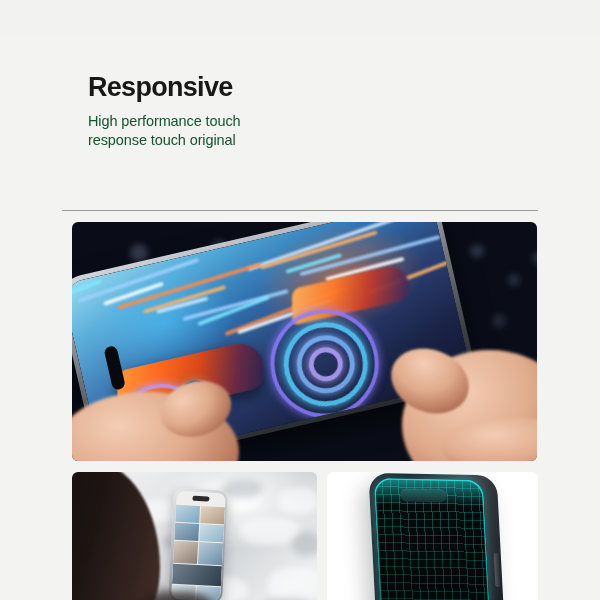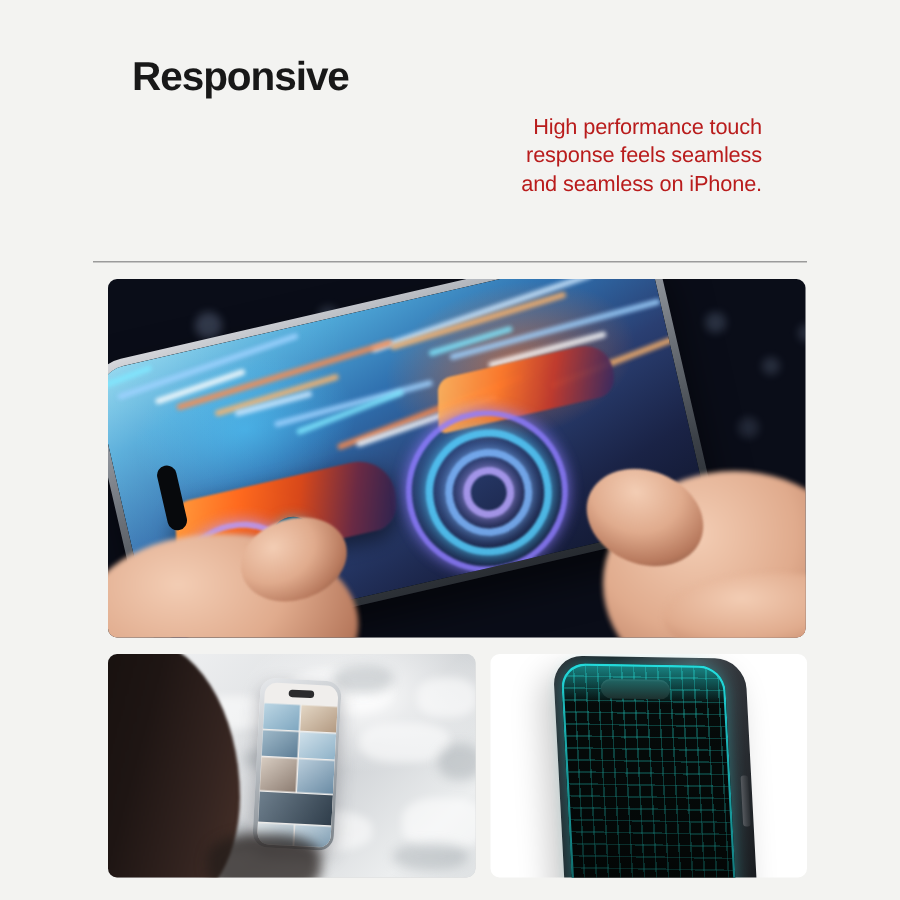--- a/index.html
+++ b/index.html
@@ -12,20 +12,21 @@
     background: #f2f2f0;
     font-family: "Liberation Sans", sans-serif;
     overflow: hidden;
     position: relative;
   }
 
   .page {
     position: absolute;
     inset: 0;
     background: #f3f3f1;
+    margin-top: 36px;
   }
 
   
   .header {
     position: absolute;
     left: 88px;
     top: 36px;
     width: 420px;
   }
   .headline {
@@ -33,24 +34,23 @@
     font-weight: bold;
     color: #181818;
     line-height: 1.14;
     letter-spacing: -0.7px;
     margin: 0;
   }
   .headline .l2 { display: block; }
   .subcopy {
     margin: 9px 0 0 0;
     font-size: 14.5px;
-    color: #b91c1c;
+    color: #14532d;
     line-height: 1.33;
     letter-spacing: -0.1px;
-    text-align: right;
   }
   .subcopy span { display: block; }
 
   .divider {
     position: absolute;
     left: 62px;
     top: 174px;
     width: 476px;
     height: 1px;
     background: #9b9b9b;
@@ -312,22 +312,21 @@
 <body>
 
 <div class="page">
 
   <div class="header">
     <h1 class="headline">
       <span>Responsive</span>
     </h1>
     <p class="subcopy">
       <span>High performance touch</span>
-      <span>response feels seamless</span>
-      <span>and seamless on iPhone.</span>
+      <span>response touch original</span>
     </p>
   </div>
 
   <div class="divider"></div>
 
   <div class="hero">
     <div class="hero-bg"></div>
     <div id="hero-bokeh">
         <div class="bokeh" style="left: 58px; top: 22px; width: 18px; height: 18px; background: rgba(190, 215, 255, 0.22);"></div>
         <div class="bokeh" style="left: 96px; top: 40px; width: 12px; height: 12px; background: rgba(190, 215, 255, 0.16);"></div>

